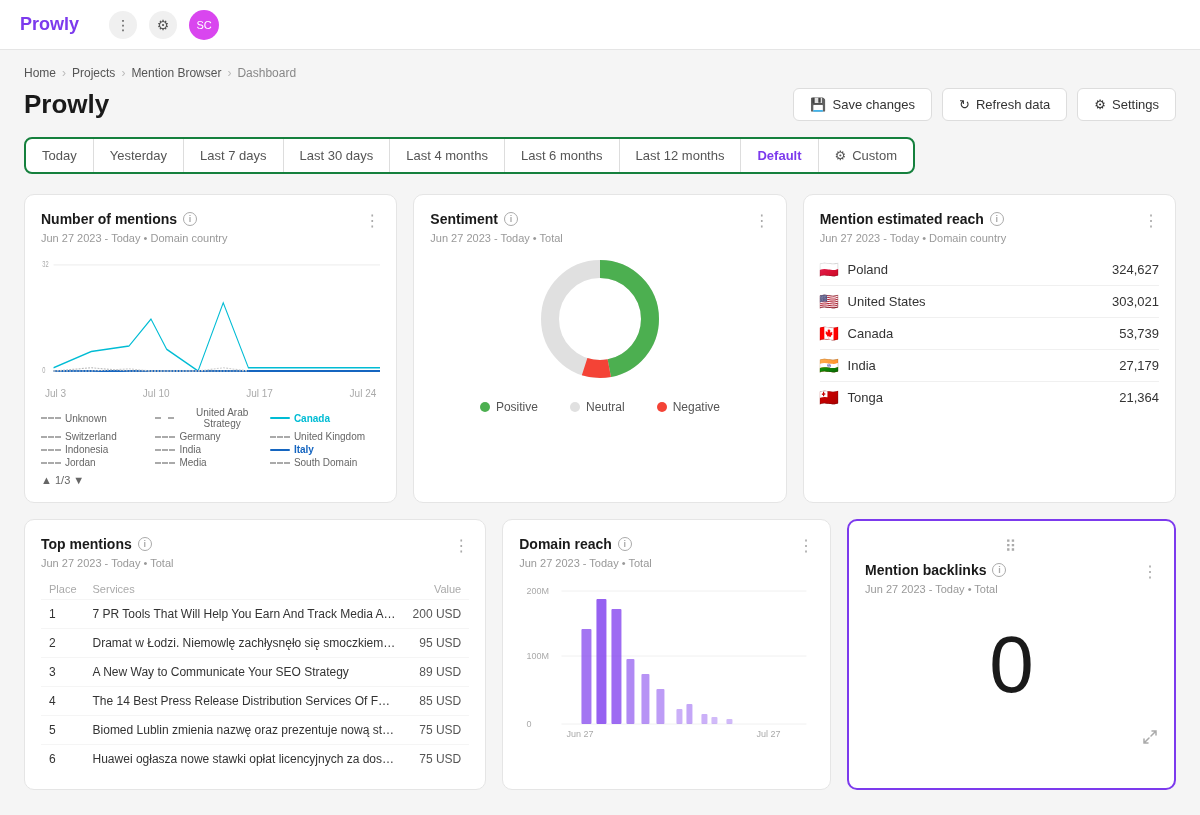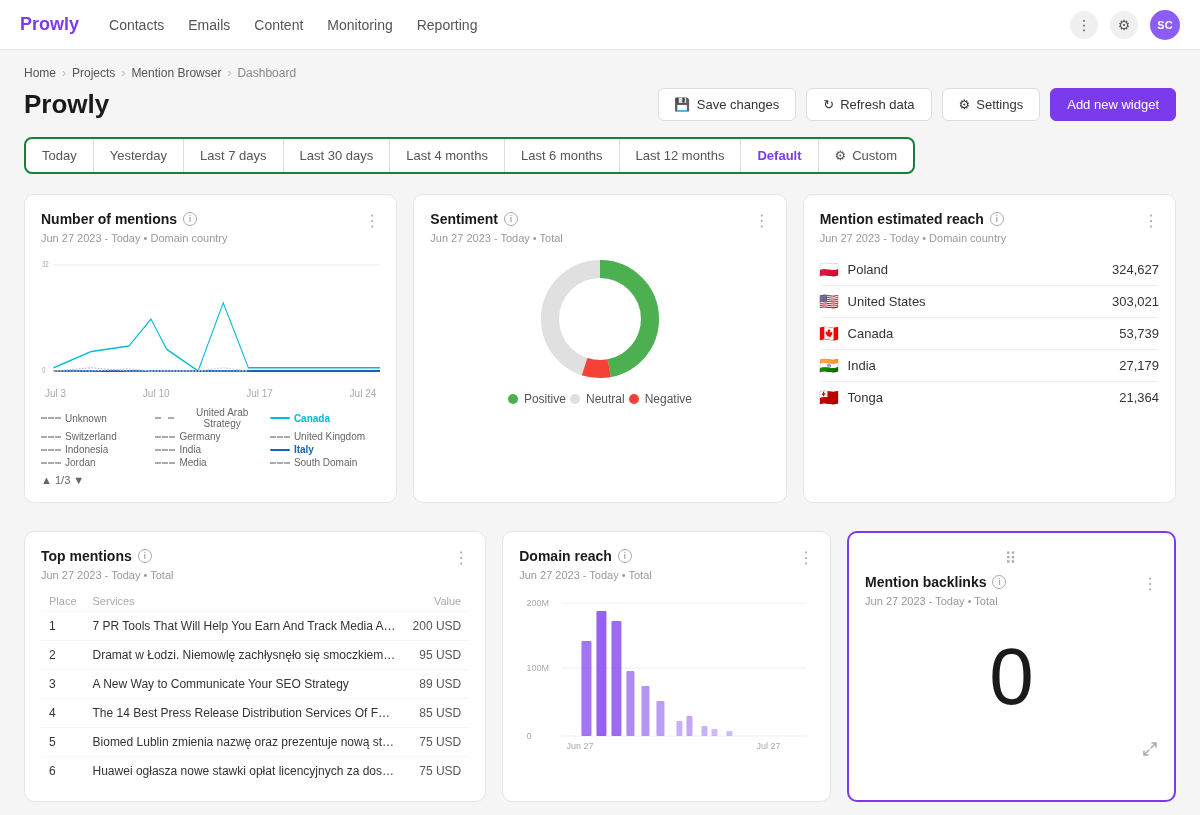--- a/index.html
+++ b/index.html
@@ -6,21 +6,21 @@
     body { font-family: -apple-system, BlinkMacSystemFont, 'Segoe UI', sans-serif; background: #f5f5f5; color: #333; font-size: 13px; }
 
     
     .navbar { background: #fff; border-bottom: 1px solid #e5e5e5; display: flex; align-items: center; padding: 0 20px; height: 50px; }
     .navbar-logo { font-weight: 700; font-size: 18px; margin-right: 30px; color: #1a1a1a; }
     .navbar-logo span { color: #7c3aed; }
     .navbar-nav { display: flex; gap: 24px; flex: 1; }
     .navbar-nav a { text-decoration: none; color: #555; font-size: 14px; cursor: pointer; }
     .navbar-actions { display: flex; align-items: center; gap: 12px; }
     .nav-icon { width: 28px; height: 28px; border-radius: 50%; background: #f0f0f0; display: flex; align-items: center; justify-content: center; cursor: pointer; font-size: 14px; color: #555; }
-    .avatar { width: 30px; height: 30px; border-radius: 50%; background: #8b5cf6; color: #fff; display: flex; align-items: center; justify-content: center; font-size: 11px; font-weight: 700; cursor: pointer; }
+    .avatar { width: 30px; height: 30px; border-radius: 50%; background: #d946ef; color: #fff; display: flex; align-items: center; justify-content: center; font-size: 11px; font-weight: 400; cursor: pointer; }
 
     
     .page { padding: 16px 24px; }
     .breadcrumb { display: flex; align-items: center; gap: 6px; font-size: 12px; color: #888; margin-bottom: 8px; }
     .breadcrumb span { color: #555; }
     .breadcrumb .sep { color: #bbb; }
     .breadcrumb .active { color: #888; }
     .page-header { display: flex; align-items: center; justify-content: space-between; margin-bottom: 16px; }
     .page-title { font-size: 26px; font-weight: 700; color: #1a1a1a; }
     .header-actions { display: flex; gap: 10px; align-items: center; }
@@ -82,27 +82,20 @@
 
     
     .dashboard-row { display: grid; grid-template-columns: 1fr 1fr 1fr; gap: 16px; margin-top: 0; }
   </style>
 </head>
 <body>
 
 <nav class="navbar">
   <div class="navbar-logo">
     <span>Prowly</span>
-  </div>
-  <div class="navbar-nav">
-    <a>Contacts</a>
-    <a>Emails</a>
-    <a>Content</a>
-    <a>Monitoring</a>
-    <a>Reporting</a>
   </div>
   <div class="navbar-actions">
     <div class="nav-icon">⋮</div>
     <div class="nav-icon">⚙</div>
     <div class="avatar">SC</div>
   </div>
 </nav>
 
 <div class="page">
 
@@ -124,23 +117,20 @@
         <span>Save changes</span>
       </button>
       <button class="btn">
         <span>↻</span>
         <span>Refresh data</span>
       </button>
       <button class="btn">
         <span>⚙</span>
         <span>Settings</span>
       </button>
-      <button class="btn btn-primary">
-        <span>Add new widget</span>
-      </button>
     </div>
   </div>
 
   <div class="date-tabs">
     <div class="date-tab">Today</div>
     <div class="date-tab">Yesterday</div>
     <div class="date-tab">Last 7 days</div>
     <div class="date-tab">Last 30 days</div>
     <div class="date-tab">Last 4 months</div>
     <div class="date-tab">Last 6 months</div>
@@ -255,21 +245,21 @@
       <div class="sentiment-chart">
         <svg width="140" height="140" viewBox="0 0 140 140">
 
           <circle cx="70" cy="70" r="50" fill="none" stroke="#e0e0e0" stroke-width="18"></circle>
 
           <circle cx="70" cy="70" r="50" fill="none" stroke="#4caf50" stroke-width="18" stroke-dasharray="226 314" stroke-dashoffset="78.5" transform="rotate(-90 70 70)"></circle>
 
           <circle cx="70" cy="70" r="50" fill="none" stroke="#f44336" stroke-width="18" stroke-dasharray="25 314" stroke-dashoffset="-147.5" transform="rotate(-90 70 70)"></circle>
         </svg>
       </div>
-      <div style="display:flex;justify-content:center;gap:4px;margin-top:8px">
+      <div style="display:flex;justify-content:center;gap:32px;margin-top:16px">
         <div class="sentiment-item">
           <div class="sentiment-dot" style="background:#4caf50"></div>
           <span>Positive</span>
         </div>
         <div class="sentiment-item">
           <div class="sentiment-dot" style="background:#e0e0e0"></div>
           <span>Neutral</span>
         </div>
         <div class="sentiment-item">
           <div class="sentiment-dot" style="background:#f44336"></div>
@@ -320,21 +310,21 @@
           <div class="reach-country">
             <span class="flag">🇹🇴</span>
             <span>Tonga</span>
           </div>
           <span class="reach-value">21,364</span>
         </div>
       </div>
     </div>
   </div>
 
-  <div class="dashboard-row" style="margin-top:28px">
+  <div class="dashboard-row" style="margin-top:16px">
 
     <div class="widget">
       <div class="widget-header">
         <div class="widget-title">
           <span>Top mentions</span>
           <span class="info-icon">i</span>
         </div>
         <span class="widget-menu">⋮</span>
       </div>
       <div class="widget-subtitle">Jun 27 2023 - Today • Total</div>

